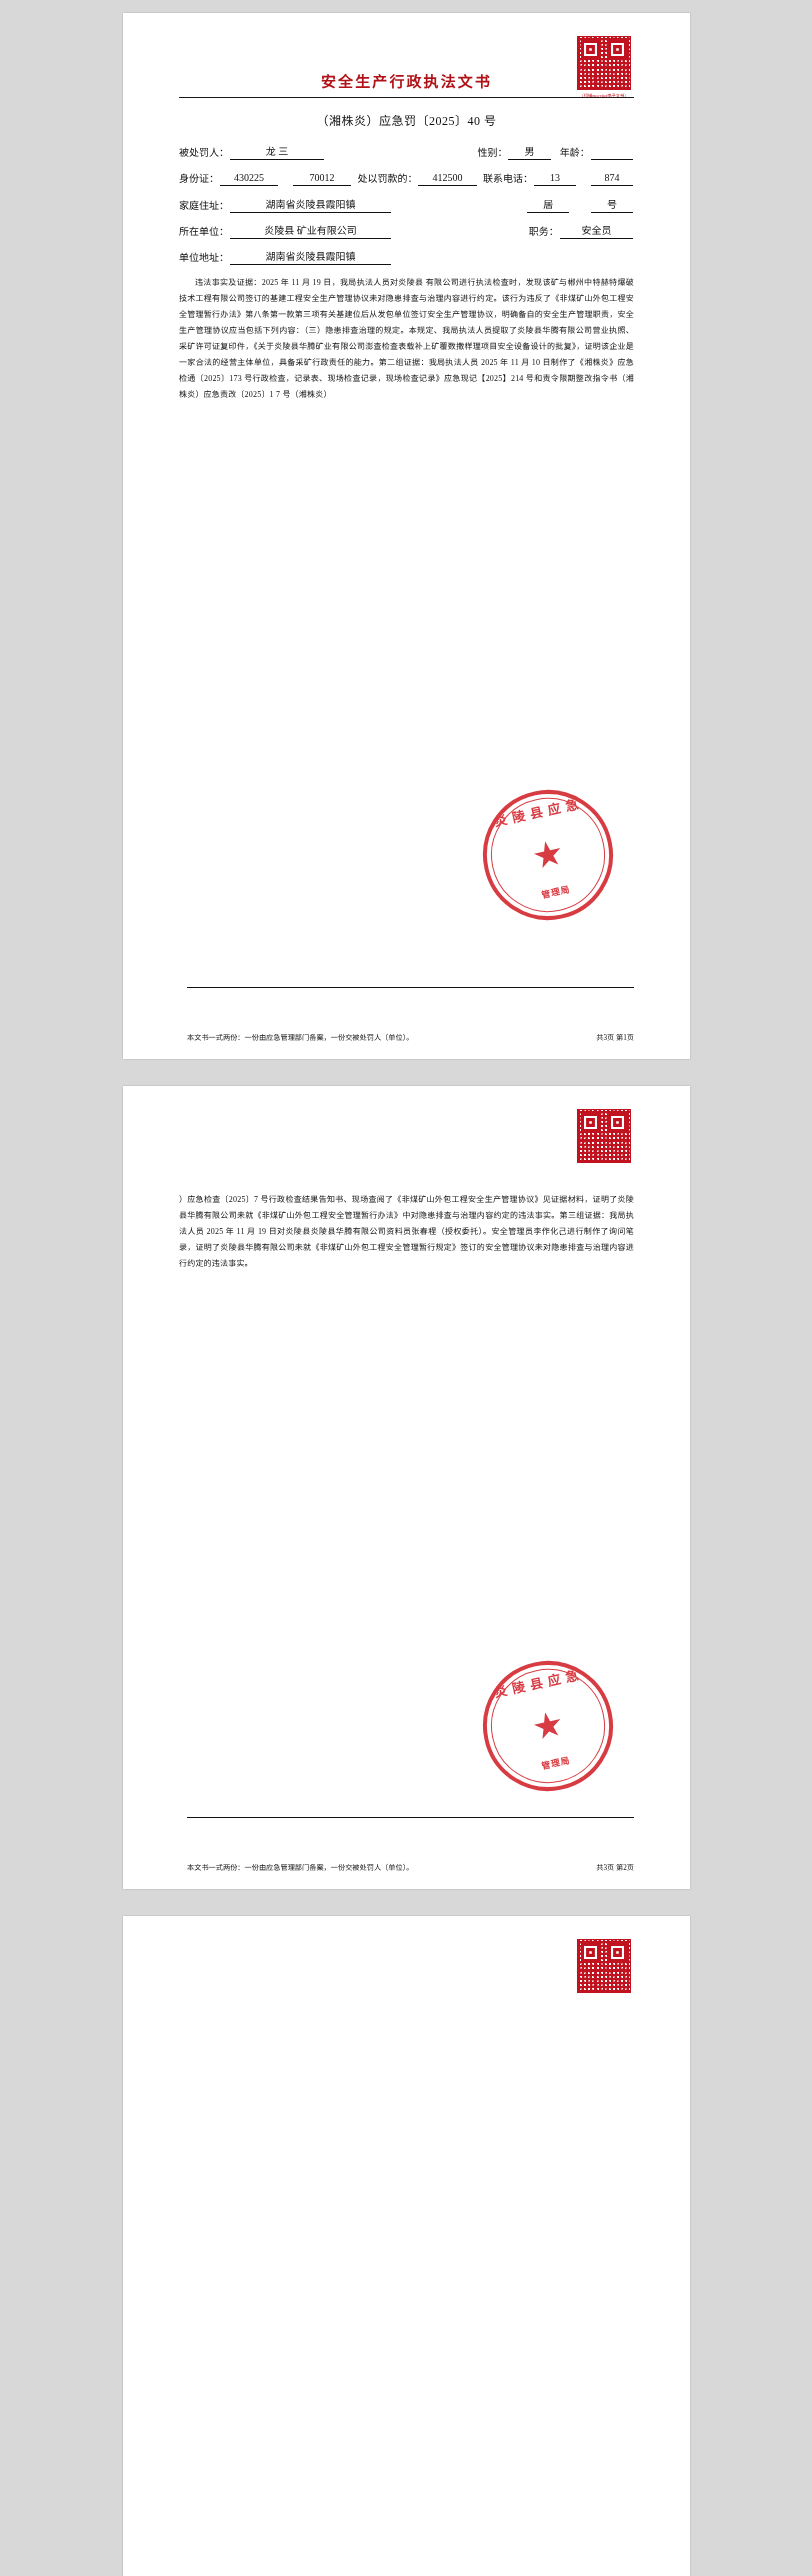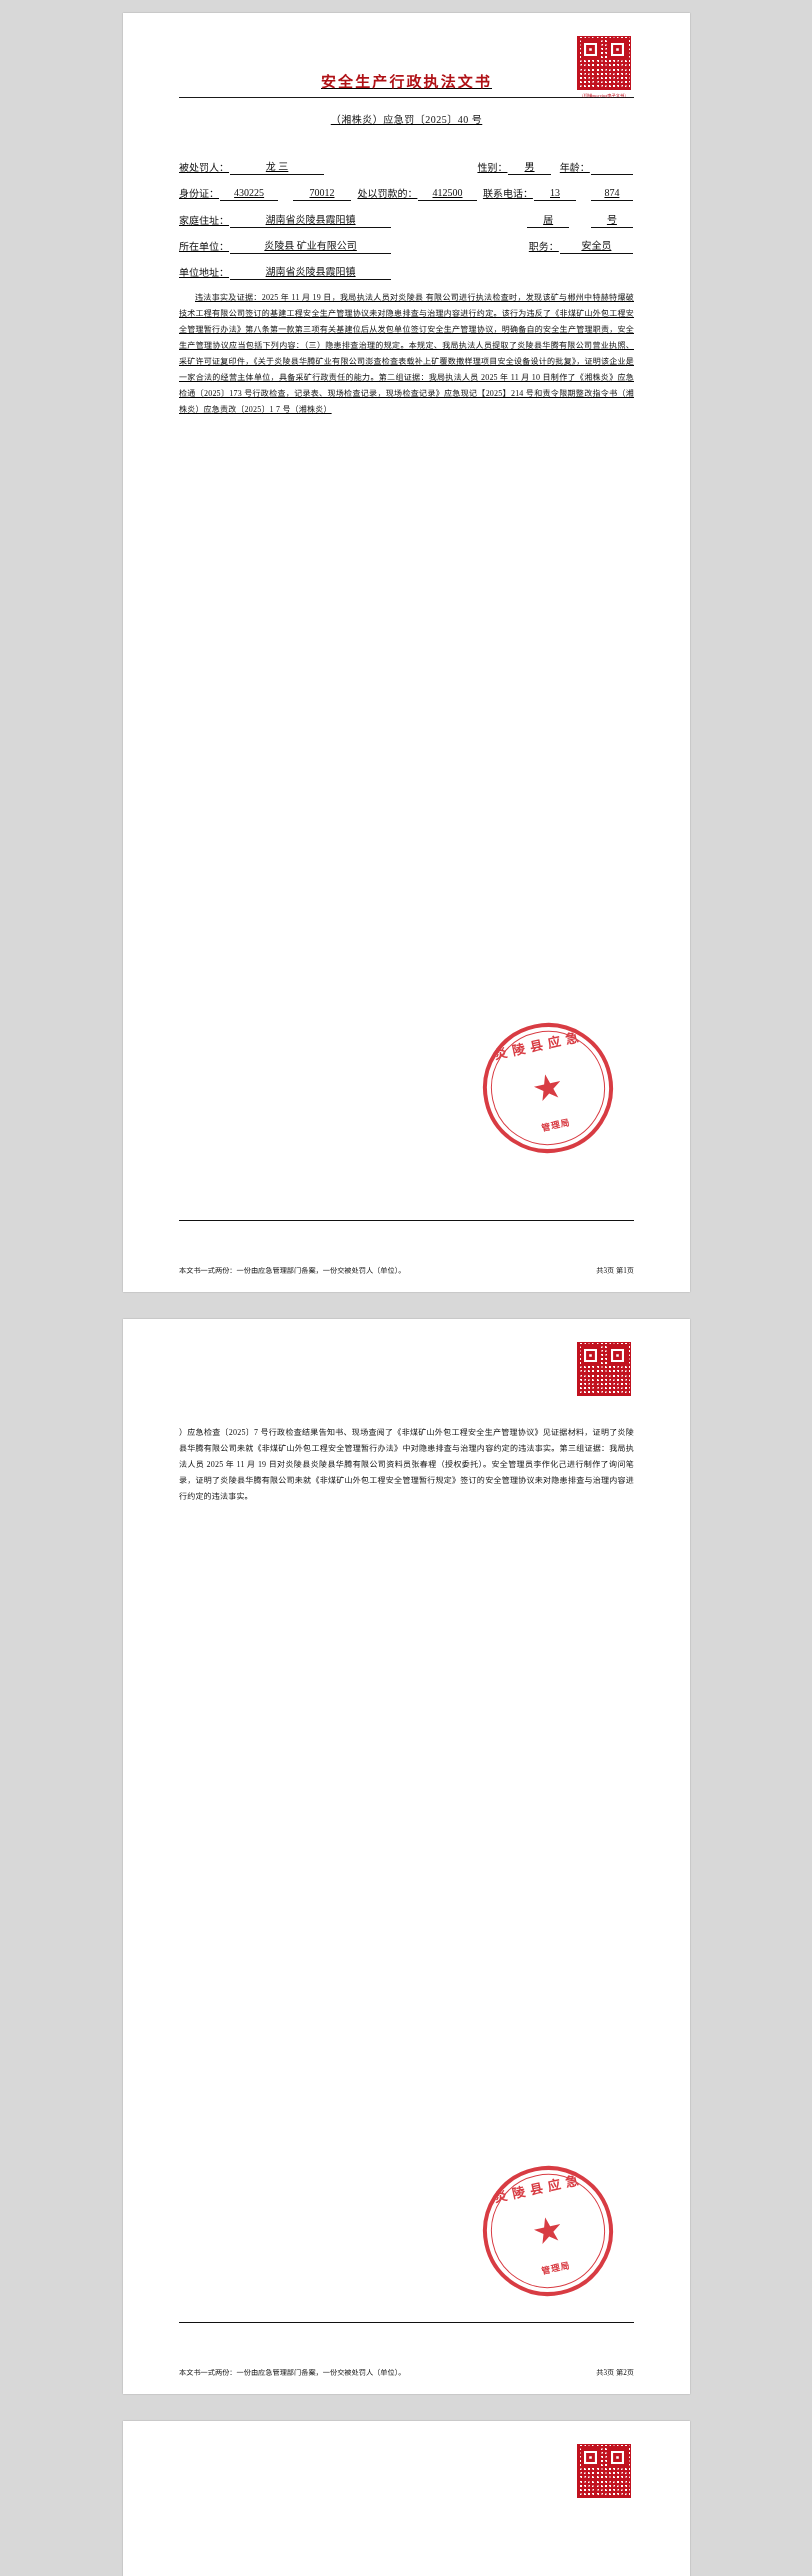--- a/index.html
+++ b/index.html
@@ -22,22 +22,22 @@
   }
   .page {
     position: relative;
     width: 567px;
     background: #ffffff;
     box-shadow: 0 0 1.5px rgba(0,0,0,0.25);
     box-sizing: border-box;
     padding: 29px 56px 20.6px 56px;
     overflow: hidden;
   }
-  .page-1 { height: 1279px; text-decoration: underline; }
-  .page-2 { height: 1075px; }
+  .page-1 { height: 1046px; }
+  .page-2 { height: 803px; }
   .page-3 { height: 1247px; }
 
   
   .qr-wrap {
     position: absolute;
     top: 23px;
     right: 54px;
     width: 64px;
     text-align: center;
   }
@@ -90,24 +90,24 @@
   .title-sub {
     text-align: center;
     font-size: 14px;
     font-weight: bold;
     color: #111;
     letter-spacing: 1.5px;
     margin: 3.1px 0 13.4px 0;
   }
   .doc-no {
     text-align: center;
-    font-size: 10px;
+    font-size: 12px;
     color: #111;
     letter-spacing: 0.5px;
-    margin-bottom: 33px;
+    margin-bottom: 15px;
   }
 
   
   .field-row {
     display: flex;
     align-items: flex-end;
     font-size: 10px;
     color: #111;
     margin-bottom: 10.3px;
     line-height: 1.5;
@@ -139,21 +139,21 @@
     text-align: justify;
     text-indent: 2em;
     margin: 0 0 7.2px 0;
     letter-spacing: 0.2px;
   }
   p.body.noindent { text-indent: 0; }
 
   
   .page-footer {
     position: absolute;
-    left: 56px;
+    left: 64px;
     right: 56px;
     bottom: 17.5px;
     font-size: 7.2px;
     color: #111;
   }
   .footer-rule {
     border: 0;
     border-top: 0.5px solid #111;
     margin: 0 0 4.1px 0;
   }

